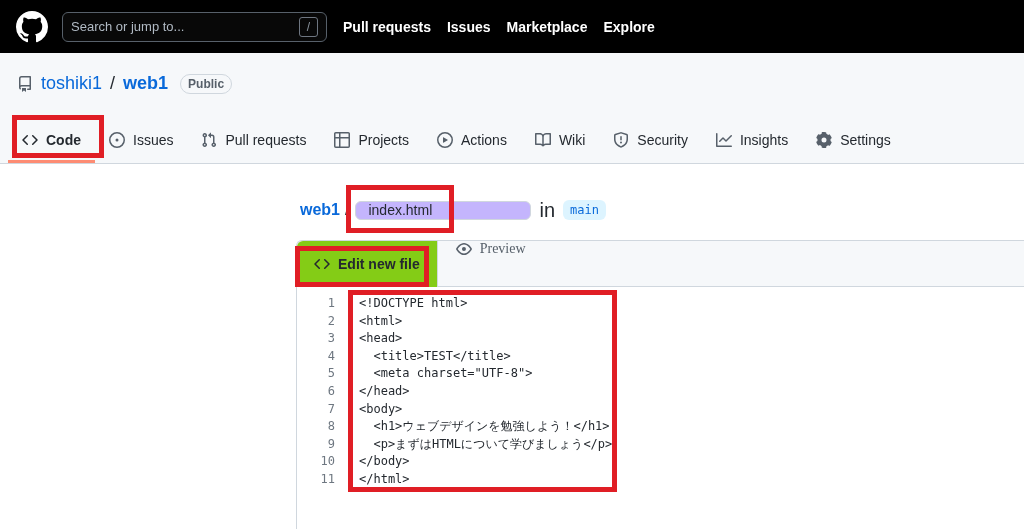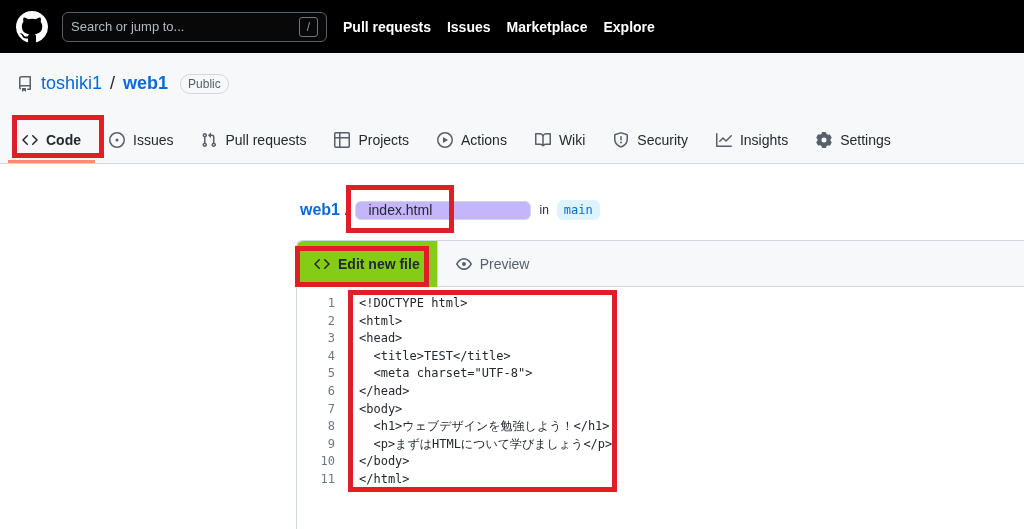--- a/index.html
+++ b/index.html
@@ -44,21 +44,21 @@
   }
   .repo-title-row {
     display:flex; align-items:center; gap:8px; padding:20px 16px 0 17px;
   }
   .repo-icon { width:16px; height:16px; color:#57606a; }
   .repo-owner, .repo-name { color:#0969da; font-size:18px; text-decoration:none; }
   .repo-name { font-weight:700; }
   .repo-sep { color:#24292f; font-size:18px; }
   .visibility-badge {
     margin-left:4px; border:1px solid #d0d7de; border-radius:2em;
-    color:#57606a; font-size:12px; font-weight:400; line-height:18px; padding:0 7px;
+    color:#57606a; font-size:12px; font-weight:700; line-height:18px; padding:0 7px;
   }
   .repo-tabs {
     position:absolute; left:8px; bottom:0; display:flex; align-items:stretch;
   }
   .repo-tab {
     display:flex; align-items:center; gap:8px; padding:0 14px; height:44px;
     font-size:14px; color:#24292f; cursor:pointer; border-bottom:3px solid transparent;
     white-space:nowrap;
   }
   .repo-tab .t-icon { width:16px; height:16px; color:#57606a; }
@@ -69,21 +69,21 @@
     position:absolute; left:300px; top:193px; height:34px;
     display:flex; align-items:center;
   }
   .bc-repo { color:#0969da; font-size:16px; font-weight:600; text-decoration:none; }
   .bc-sep { margin:0 6px 0 5px; font-size:16px; color:#24292f; }
   .filename-input {
     width:176px; height:19px; border:1px solid #d0d7de; border-radius:6px;
     padding:4px 12px; font-size:14px; color:#24292f; background:#c4b5fd; outline:none;
     font-family:"Liberation Sans",sans-serif;
   }
-  .bc-in { margin:0 8px; font-size:12px; color:#24292f; }
+  .bc-in { margin:0 8px; font-size:20px; color:#24292f; }
   .branch-badge {
     background:#ddf4ff; color:#0969da; border-radius:6px;
     font-family:"DejaVu Sans Mono", monospace; font-size:12px; padding:3px 7px;
   }
 
   
   .editor {
     position:absolute; left:296px; top:240px; width:729px; height:289px;
     border-top:1px solid #d0d7de; border-left:1px solid #d0d7de;
     border-top-left-radius:6px; background:#ffffff;
@@ -92,22 +92,22 @@
     height:46px; background:#f6f8fa; border-bottom:1px solid #d0d7de;
     display:flex; align-items:stretch; border-top-left-radius:6px;
   }
   .edit-tab {
     display:flex; align-items:center; gap:8px; padding:0 17px;
     background:#84cc16; border-right:1px solid #d0d7de; border-top-left-radius:6px;
     margin-bottom:-1px; font-size:14px; font-weight:700; color:#24292f; cursor:pointer;
   }
   .edit-tab .t-icon { width:16px; height:16px; color:#24292f; }
   .preview-tab {
-    display:flex; align-items:center; gap:8px; padding:0 18px;
-    font-size:14px; color:#57606a; cursor:pointer;
+    display:flex; align-items:flex-start; gap:8px; padding:0 18px;
+    font-size:14px; color:#57606a; cursor:pointer;font-family:Liberation Serif, serif;
   }
   .preview-tab .t-icon { width:16px; height:16px; color:#57606a; }
   .editor-body {
     padding-top:8px; font-family:"DejaVu Sans Mono", monospace;
     font-size:12px; line-height:17.6px; cursor:text;
   }
   .code-row { display:flex; }
   .ln {
     flex:0 0 50px; text-align:right; padding-right:12px; color:#6e7781;
     user-select:none;

